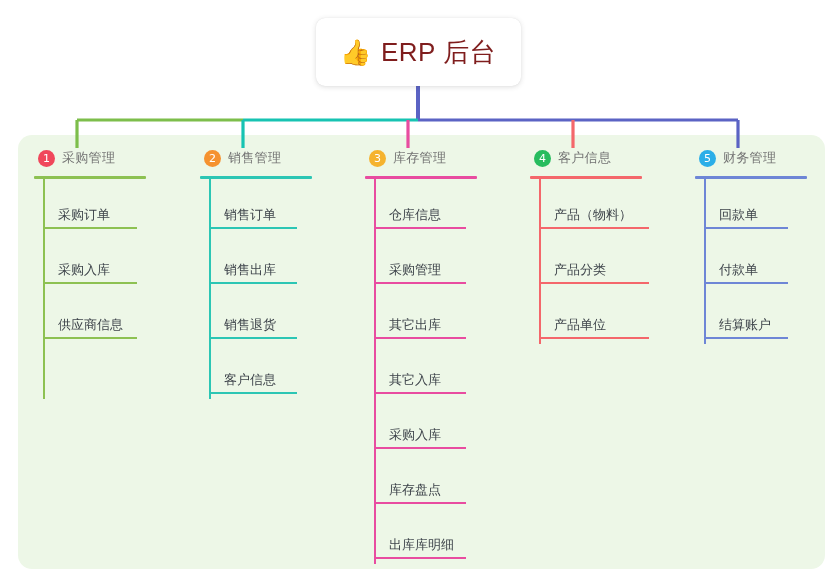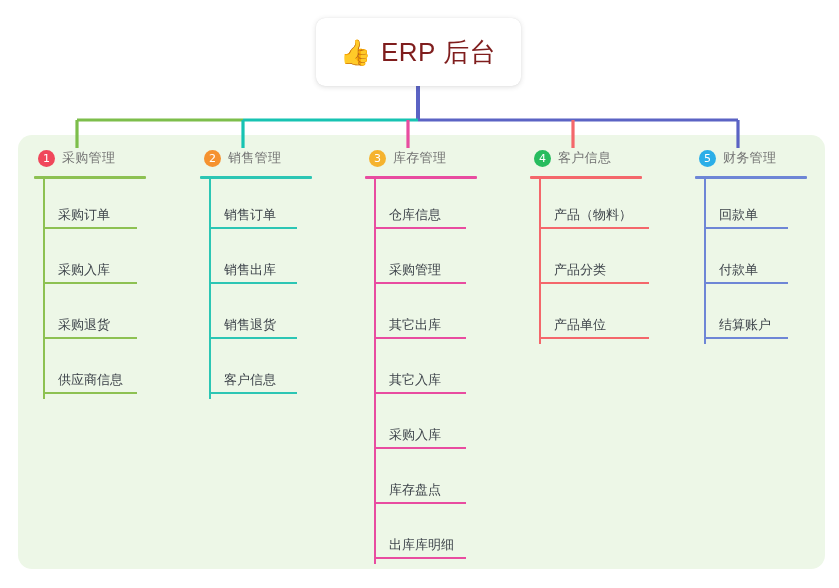--- a/index.html
+++ b/index.html
@@ -167,24 +167,20 @@
           <div class="spine" style="background: rgb(141, 193, 82); height: 220px;"></div>
           <div class="item">
             <span class="item-label">采购订单</span>
             <span class="item-underline" style="width: 94px; background: rgb(141, 193, 82);"></span>
           </div>
           <div class="item">
             <span class="item-label">采购入库</span>
             <span class="item-underline" style="width: 94px; background: rgb(141, 193, 82);"></span>
           </div>
           <div class="item">
-            <span class="item-label">采购退货</span>
-            <span class="item-underline" style="width: 94px; background: rgb(141, 193, 82);"></span>
-          </div>
-          <div class="item">
             <span class="item-label">供应商信息</span>
             <span class="item-underline" style="width: 94px; background: rgb(141, 193, 82);"></span>
           </div>
         </div>
       </div>
       <div class="column" style="left: 200px;">
         <div class="col-head">
           <span class="badge" style="background: rgb(245, 146, 47);">2</span>
           <span class="col-title">销售管理</span>
         </div>

